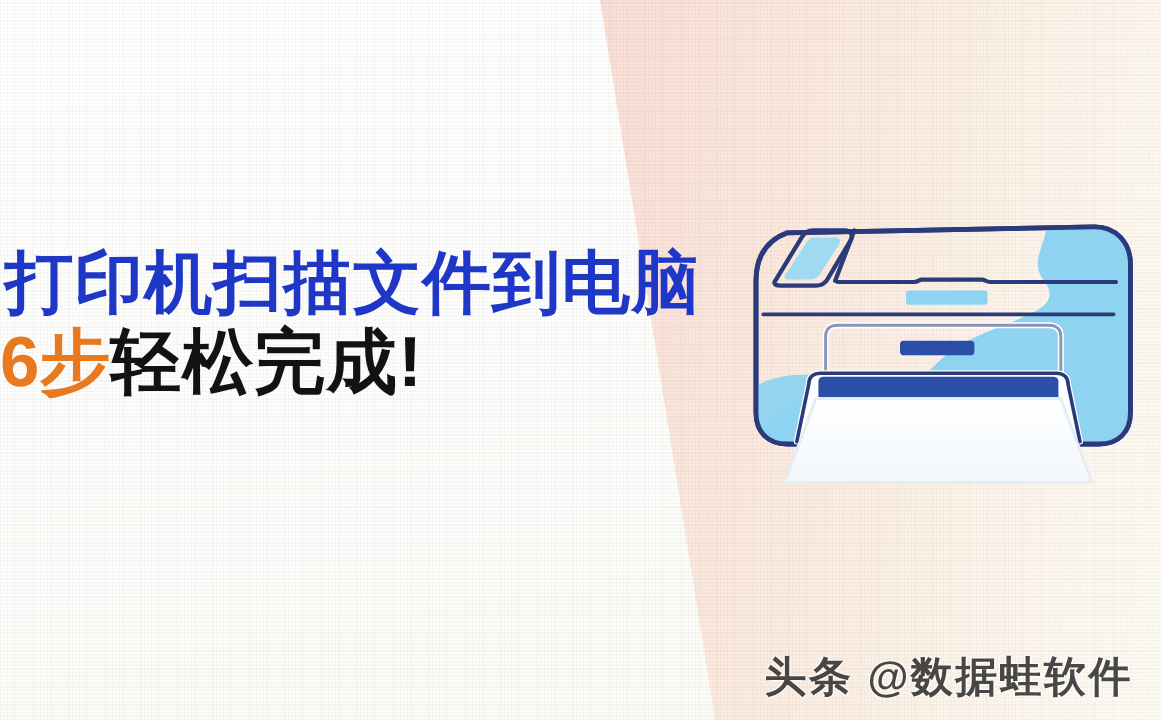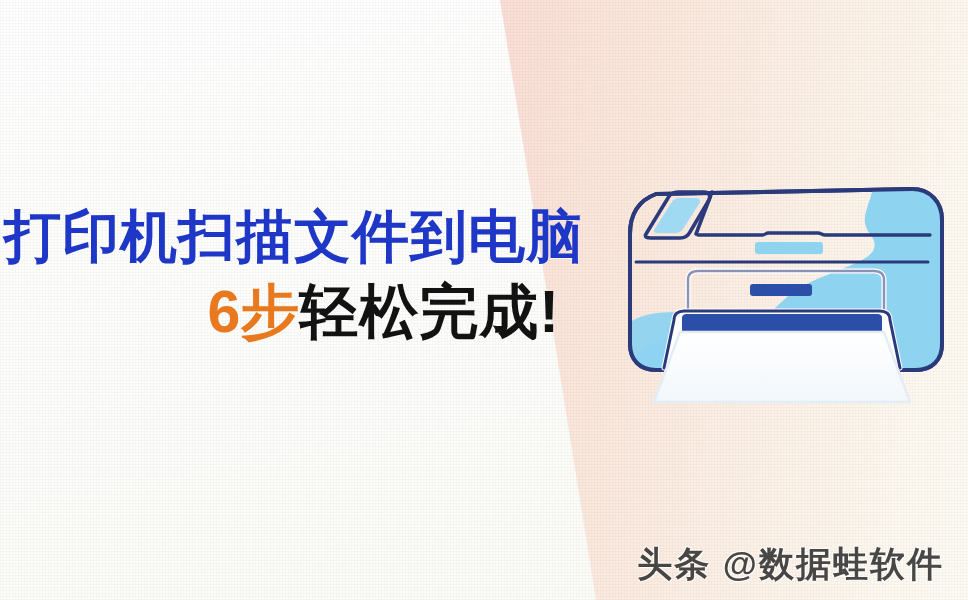--- a/index.html
+++ b/index.html
@@ -8,21 +8,20 @@
     padding: 0;
     background: #ffffff;
   }
   #canvas {
     position: relative;
     width: 968px;
     height: 600px;
     overflow: hidden;
     font-family: "Liberation Sans", "DejaVu Sans", sans-serif;
     background: #ffffff;
-    text-align: right;
   }
 
   
   .bg-base {
     position: absolute;
     inset: 0;
     background: #fdfdfb;
   }
   .bg-pink {
     position: absolute;
@@ -67,22 +66,21 @@
     font-size: 57px;
     font-weight: 700;
     letter-spacing: 1px;
     color: #1f37c6;
     line-height: 1;
     white-space: nowrap;
     padding-left: 4px;
     text-shadow: 0 1px 0 rgba(255,255,255,.45);
   }
   .headline-sub {
-    margin-top: 18px;
-    padding-left: 33px;
+    margin-top: 8px;
     font-family: "Liberation Sans", "DejaVu Sans", sans-serif;
     font-size: 59px;
     font-weight: 700;
     line-height: 1;
     white-space: nowrap;
   }
   .sub-count {
     color: #e8791e;
     letter-spacing: 0px;
   }

